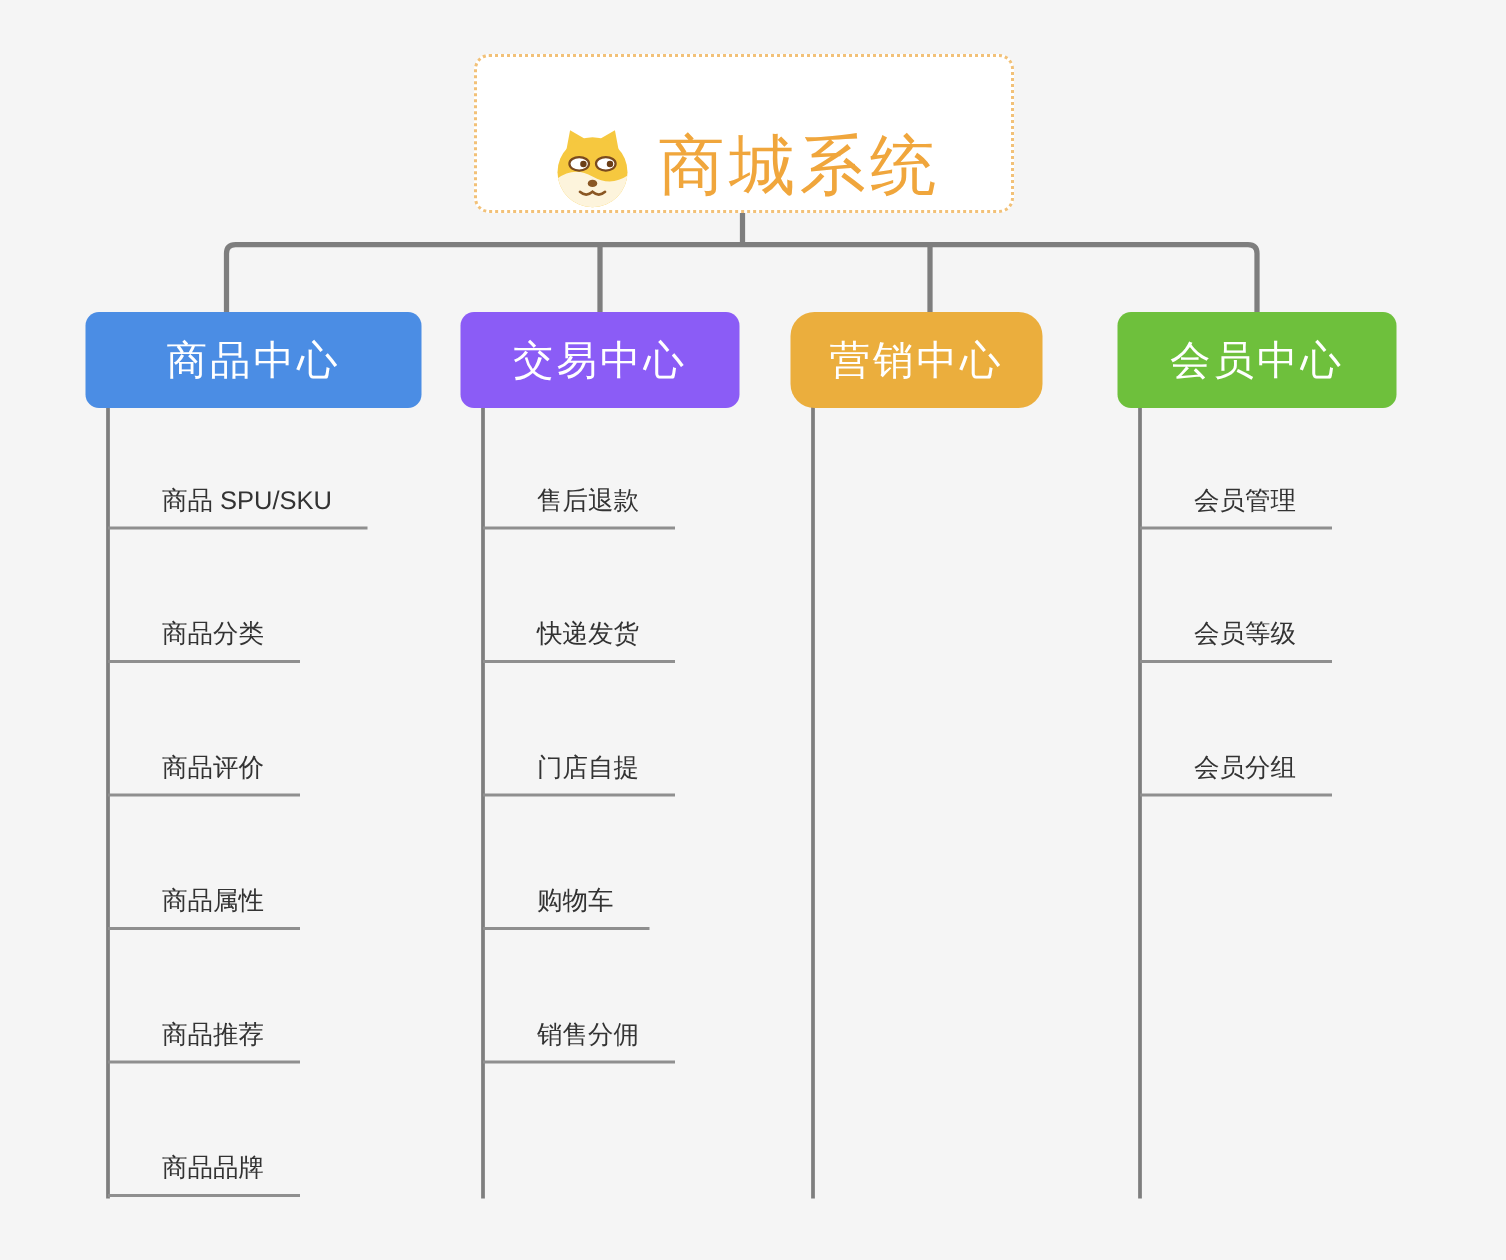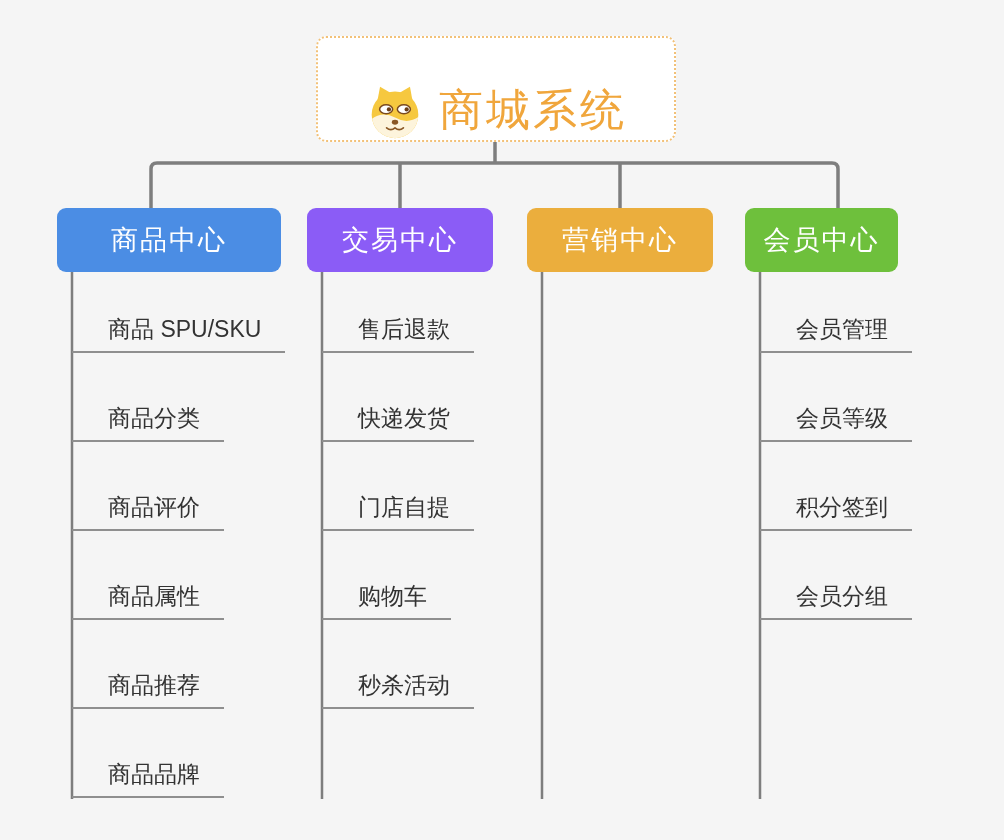--- a/index.html
+++ b/index.html
@@ -54,39 +54,39 @@
     cursor: pointer;
   }
   .branch-label {
     font-size: 27px;
     color: #ffffff;
     letter-spacing: 2px;
     white-space: nowrap;
   }
   .branch-product  { left: 57px;  width: 224px; }
   .branch-trade    { left: 307px; width: 186px; }
-  .branch-marketing{ left: 527px; width: 186px; }
-  .branch-member   { left: 745px; width: 153px; }
+  .branch-marketing{ left: 527px; width: 168px; border-radius: 16px; }
+  .branch-member   { left: 745px; width: 186px; }
   .column {
     position: absolute;
     top: 264px;
   }
   .col-0 { left: 72px; }
   .col-1 { left: 322px; }
   .col-2 { left: 542px; }
   .col-3 { left: 760px; }
   .child-item {
     height: 89px;
     box-sizing: border-box;
     display: flex;
     align-items: flex-end;
     padding: 0 24px 7px 36px;
     border-bottom: 2px solid #8f8f8f;
     width: max-content;
-    font-size: 23px;
+    font-size: 17px;
     color: #333333;
     line-height: 1.25;
     white-space: nowrap;
     cursor: pointer;
   }
 </style>
 </head>
 <body>
 
 <div class="canvas">
@@ -147,24 +147,23 @@
     <div class="child-item">商品属性</div>
     <div class="child-item">商品推荐</div>
     <div class="child-item">商品品牌</div>
   </div>
 
   <div class="column col-1">
     <div class="child-item">售后退款</div>
     <div class="child-item">快递发货</div>
     <div class="child-item">门店自提</div>
     <div class="child-item">购物车</div>
-    <div class="child-item">秒杀活动</div>
+    <div class="child-item">销售分佣</div>
   </div>
 
 
   <div class="column col-3">
     <div class="child-item">会员管理</div>
     <div class="child-item">会员等级</div>
-    <div class="child-item">积分签到</div>
     <div class="child-item">会员分组</div>
   </div>
 
 </div>
 
 </body></html>

